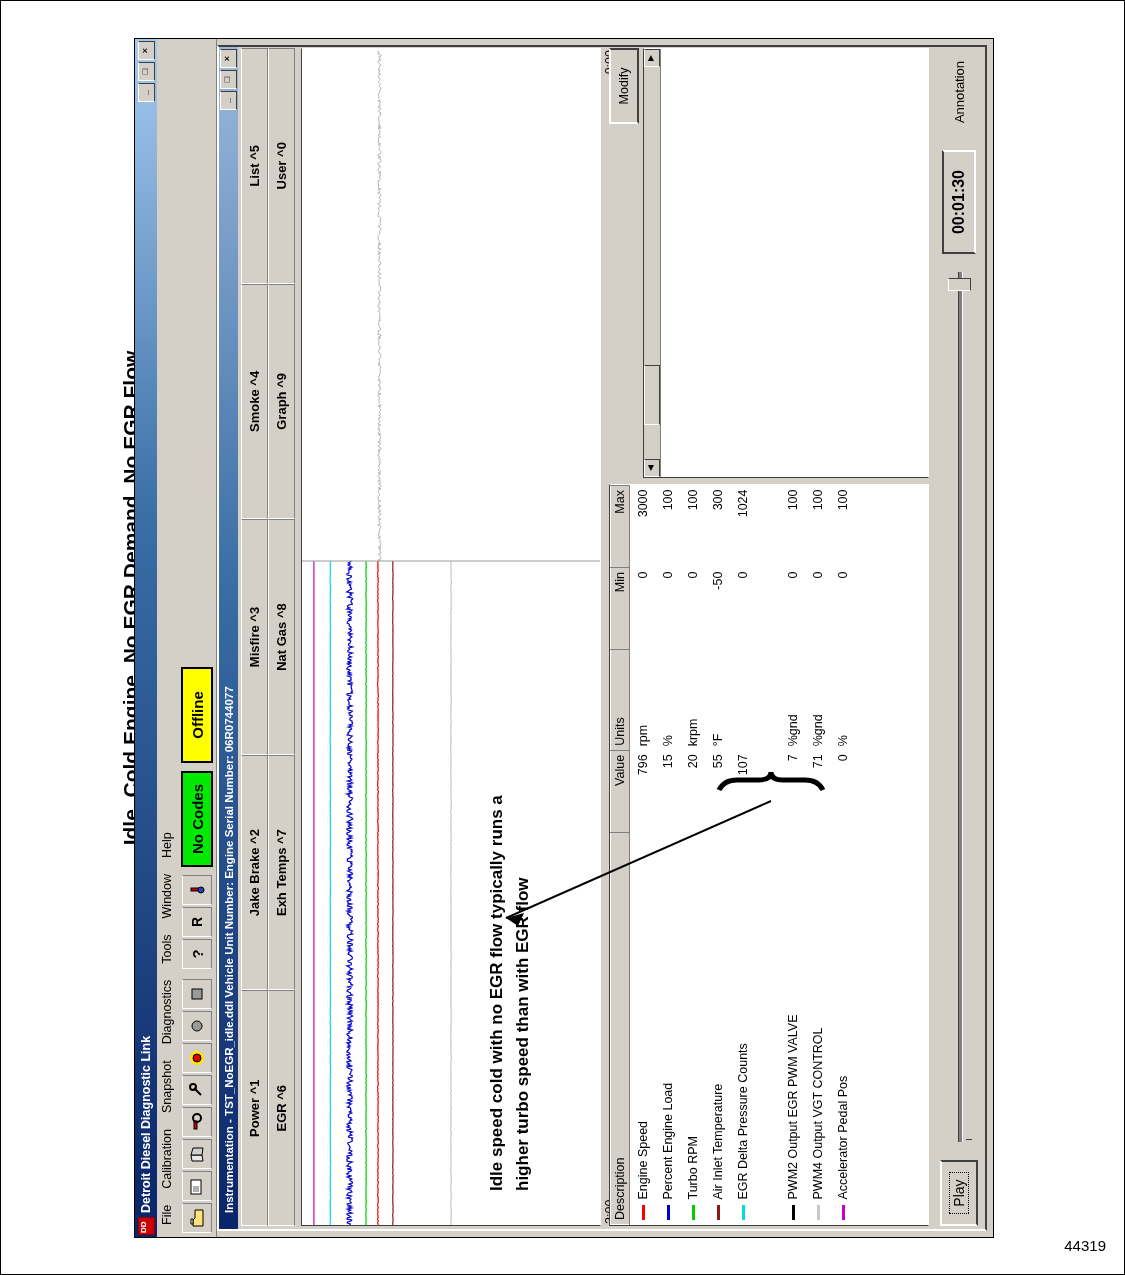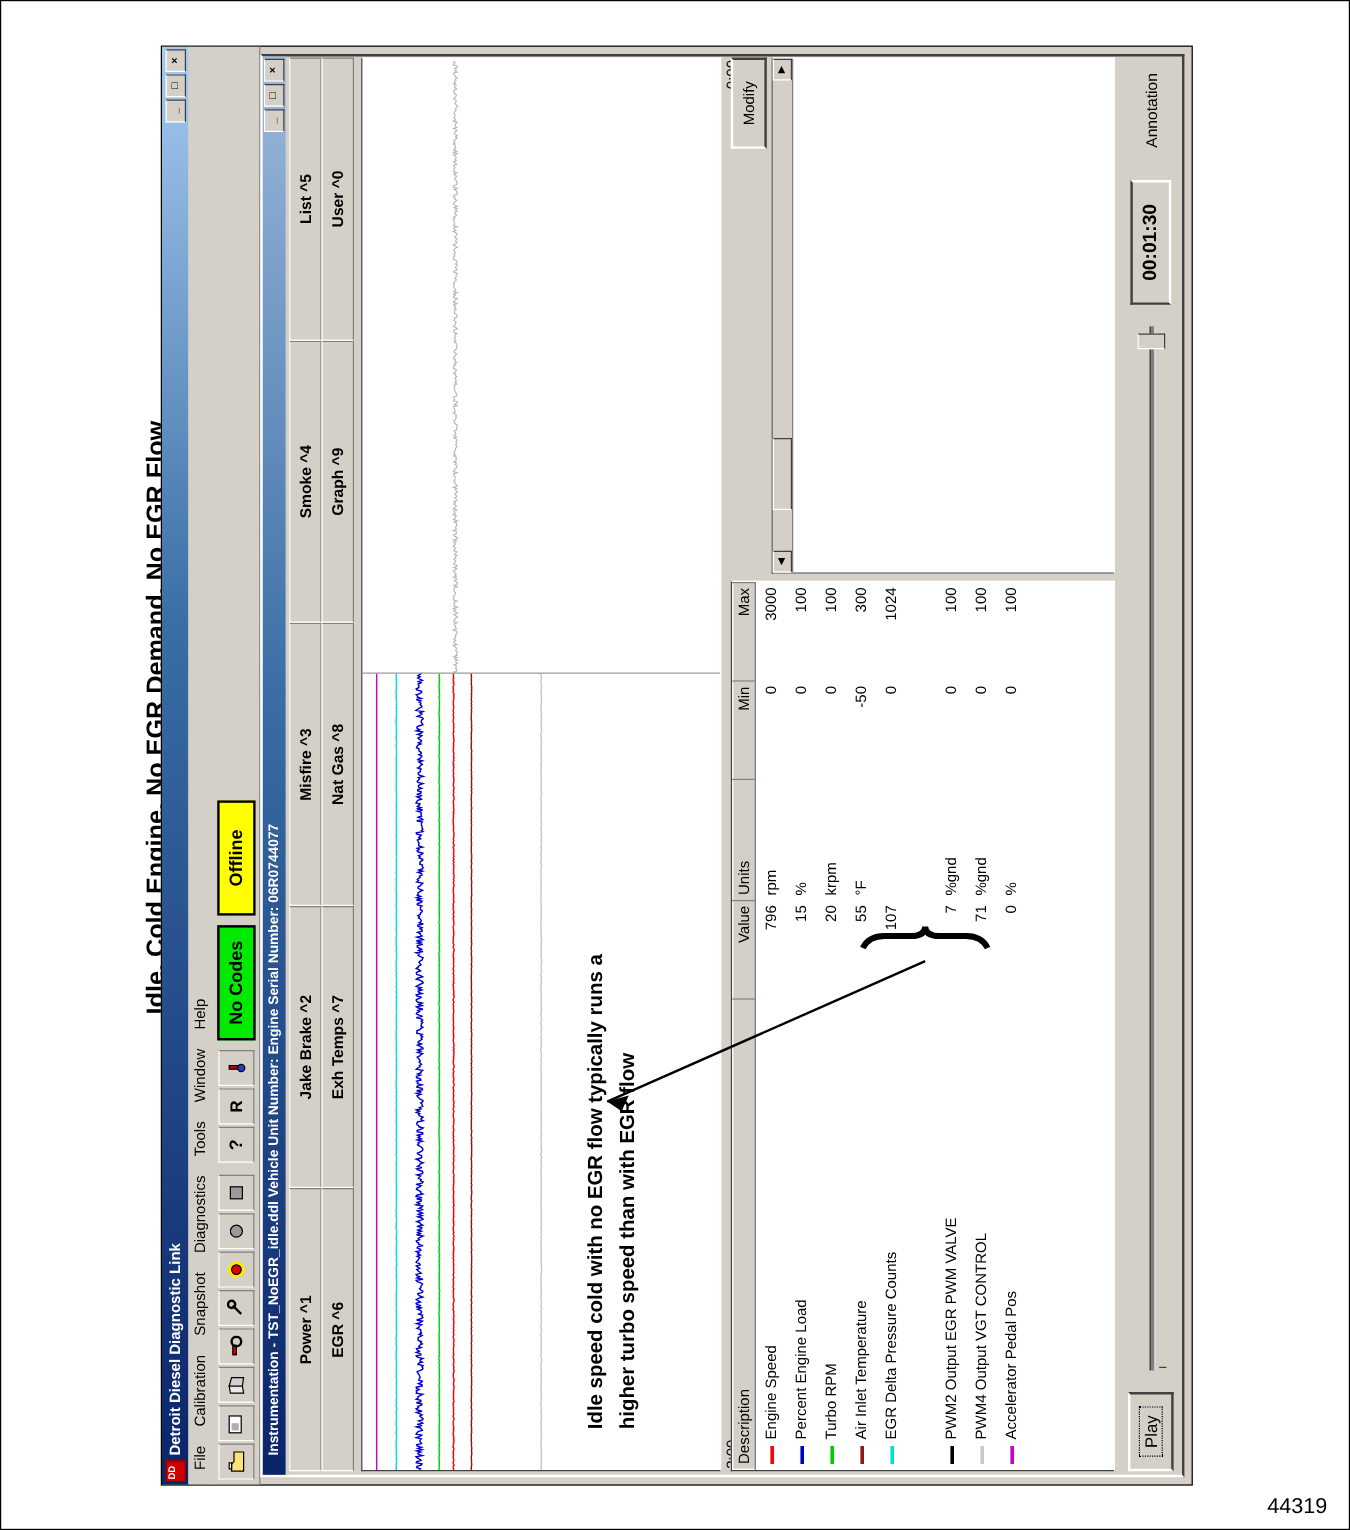--- a/index.html
+++ b/index.html
@@ -7,21 +7,21 @@
 
   
   #page{position:absolute;left:0;top:0;width:1125px;height:1275px;background:#fff;
         border:1px solid #000;box-sizing:border-box;}
 
   
   #page-title{position:absolute;left:-420px;top:585px;width:1100px;text-align:center;
       transform:rotate(-90deg);transform-origin:center center;
       font-size:21px;font-weight:bold;color:#000;letter-spacing:0px;white-space:nowrap;}
 
-  #footer-num{position:absolute;right:18px;bottom:8px;font-size:18px;color:#000;}
+  #footer-num{position:absolute;right:18px;bottom:20px;font-size:15px;color:#000;}
 
   
   
   #app-rot{position:absolute;left:0;top:0;width:1125px;height:1275px;}
   #app{position:absolute;
        width:1200px;height:860px;
        left:-37px;top:207px;
        transform:rotate(-90deg);
        transform-origin:600px 430px;
        background:#d4d0c8;border:1px solid #000;box-sizing:border-box;

